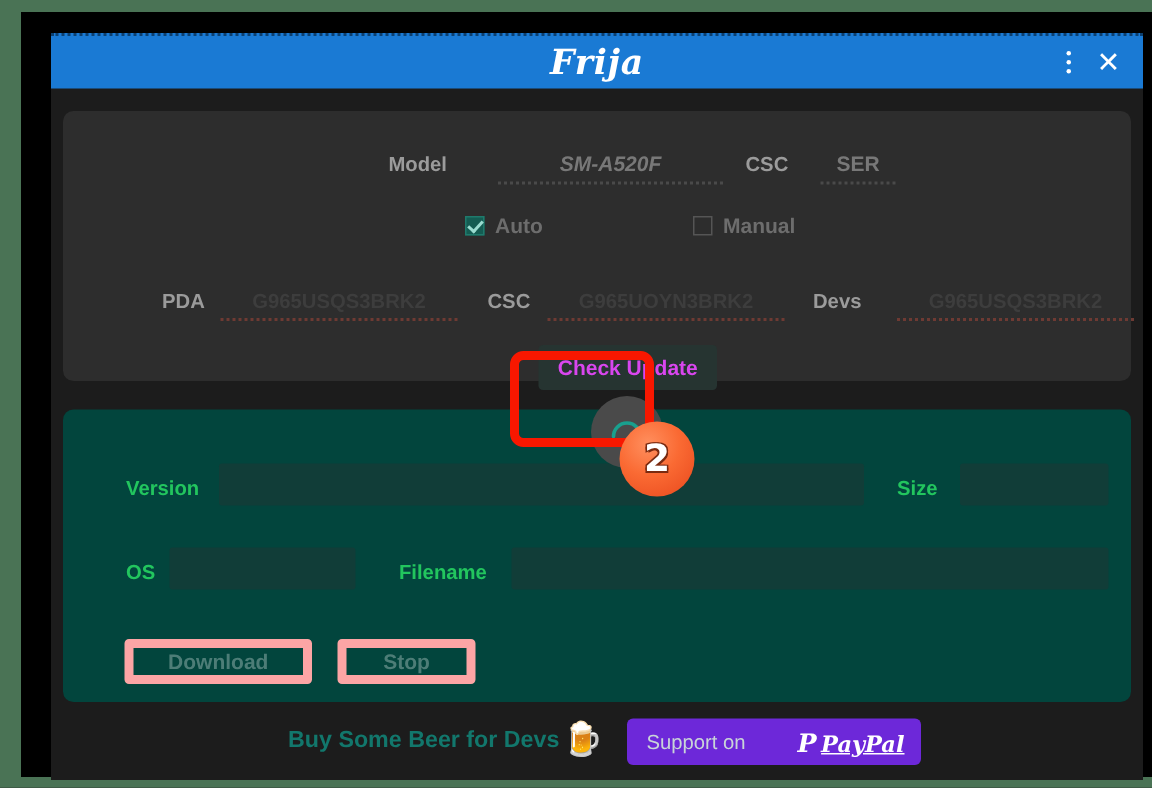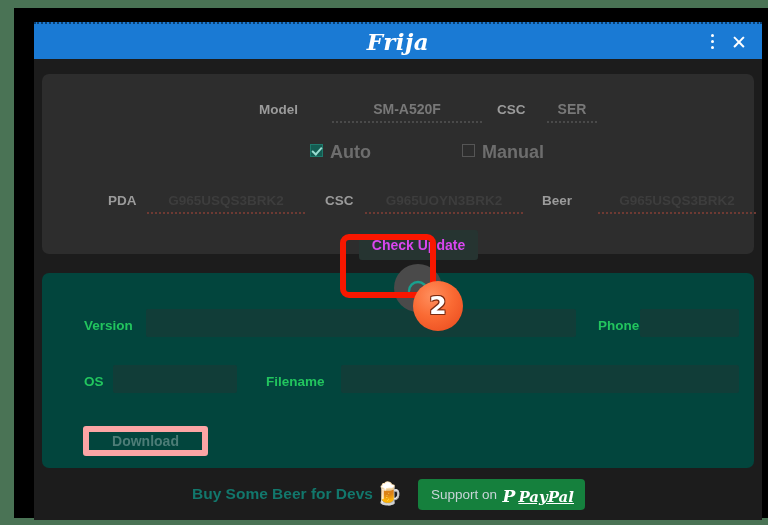--- a/index.html
+++ b/index.html
@@ -144,21 +144,21 @@
     transform: rotate(42deg);
   }
   .cbx-box.unchecked {
     border: 1px solid #555555;
     background: transparent;
   }
   .cbx-label {
     position: absolute;
     left: 20px; top: 0;
     color: #6d6d6d;
-    font-size: 18px;
+    font-size: 14px;
     font-weight: bold;
     white-space: nowrap;
     user-select: none;
   }
   
   #check-update {
     position: absolute;
     left: 325px; top: 208px;
     width: 119px; height: 30px;
     background: #263431;
@@ -248,22 +248,22 @@
   #beer-icon {
     position: absolute;
     left: 341px; top: 6px;
     font-size: 22px;
     line-height: 28px;
     font-family: "DejaVu Sans", sans-serif;
   }
   #paypal-btn {
     position: absolute;
     left: 384px; top: 5px;
-    width: 167px; height: 31px;
-    background: #15803d;
+    width: 196px; height: 31px;
+    background: #6d28d9;
     border-radius: 4px;
     cursor: pointer;
   }
   #paypal-support {
     position: absolute;
     left: 13px; top: 0;
     line-height: 31px;
     color: #c9d4d8;
     font-size: 13.5px;
     user-select: none;
@@ -329,21 +329,21 @@
         <i></i>
         <i></i>
         <i></i>
       </div>
       <div id="close-btn">✕</div>
     </div>
 
     <div id="top-panel">
 
       <div class="fld-label" style="left:217px; top:28px;">Model</div>
-      <div class="fld-value" style="left:290px; top:27px; width:150px;">SM-A520F</div>
+      <div class="fld-value" style="left:290px; top:27px; width:150px;font-style:italic;">SM-A520F</div>
       <div class="fld-underline" style="left:290px; top:47px; width:150px;"></div>
 
       <div class="fld-label" style="left:455px; top:28px;">CSC</div>
       <div class="fld-value" style="left:505px; top:27px; width:50px;">SER</div>
       <div class="fld-underline" style="left:505px; top:47px; width:50px;"></div>
 
       <div class="cbx-row" style="left:268px; top:68px;">
         <div class="cbx-box checked"></div>
         <div class="cbx-label">Auto</div>
       </div>
@@ -353,42 +353,43 @@
       </div>
 
       <div class="fld-label" style="left:66px; top:119px;">PDA</div>
       <div class="ph-value" style="left:105px; top:119px; width:158px;">G965USQS3BRK2</div>
       <div class="fld-underline red" style="left:105px; top:138px; width:158px;"></div>
 
       <div class="fld-label" style="left:283px; top:119px;">CSC</div>
       <div class="ph-value" style="left:323px; top:119px; width:158px;">G965UOYN3BRK2</div>
       <div class="fld-underline red" style="left:323px; top:138px; width:158px;"></div>
 
-      <div class="fld-label" style="left:500px; top:119px;">Beer</div>
+      <div class="fld-label" style="left:500px; top:119px;">Devs</div>
       <div class="ph-value" style="left:556px; top:119px; width:158px;">G965USQS3BRK2</div>
       <div class="fld-underline red" style="left:556px; top:138px; width:158px;"></div>
     </div>
 
     <button id="check-update">Check Update</button>
 
     <div id="green-panel">
 
       <div class="g-label" style="left:42px; top:45px;">Version</div>
       <div class="g-input" style="left:104px; top:36px; width:430px; height:28px;"></div>
 
-      <div class="g-label" style="left:556px; top:45px;">Phone</div>
+      <div class="g-label" style="left:556px; top:45px;">Size</div>
       <div class="g-input" style="left:598px; top:36px; width:99px; height:28px;"></div>
 
       <div class="g-label" style="left:42px; top:101px;">OS</div>
       <div class="g-input" style="left:71px; top:92px; width:124px; height:28px;"></div>
 
       <div class="g-label" style="left:224px; top:101px;">Filename</div>
       <div class="g-input" style="left:299px; top:92px; width:398px; height:28px;"></div>
 
       <button class="g-btn" style="left:41px; top:153px; width:125px; height:30px;">Download</button>
+      <button class="g-btn" style="left:183px; top:153px; width:92px; height:30px;">Stop</button>
 
     </div>
 
     <div id="spinner">
       <svg width="48" height="48" viewBox="0 0 48 48" aria-hidden="true">
         <path d="M 15 27 A 9 9 0 1 1 33 27" fill="none" stroke="#19a08e" stroke-width="2.4" stroke-linecap="round"></path>
       </svg>
     </div>
 
     <div id="footer">

